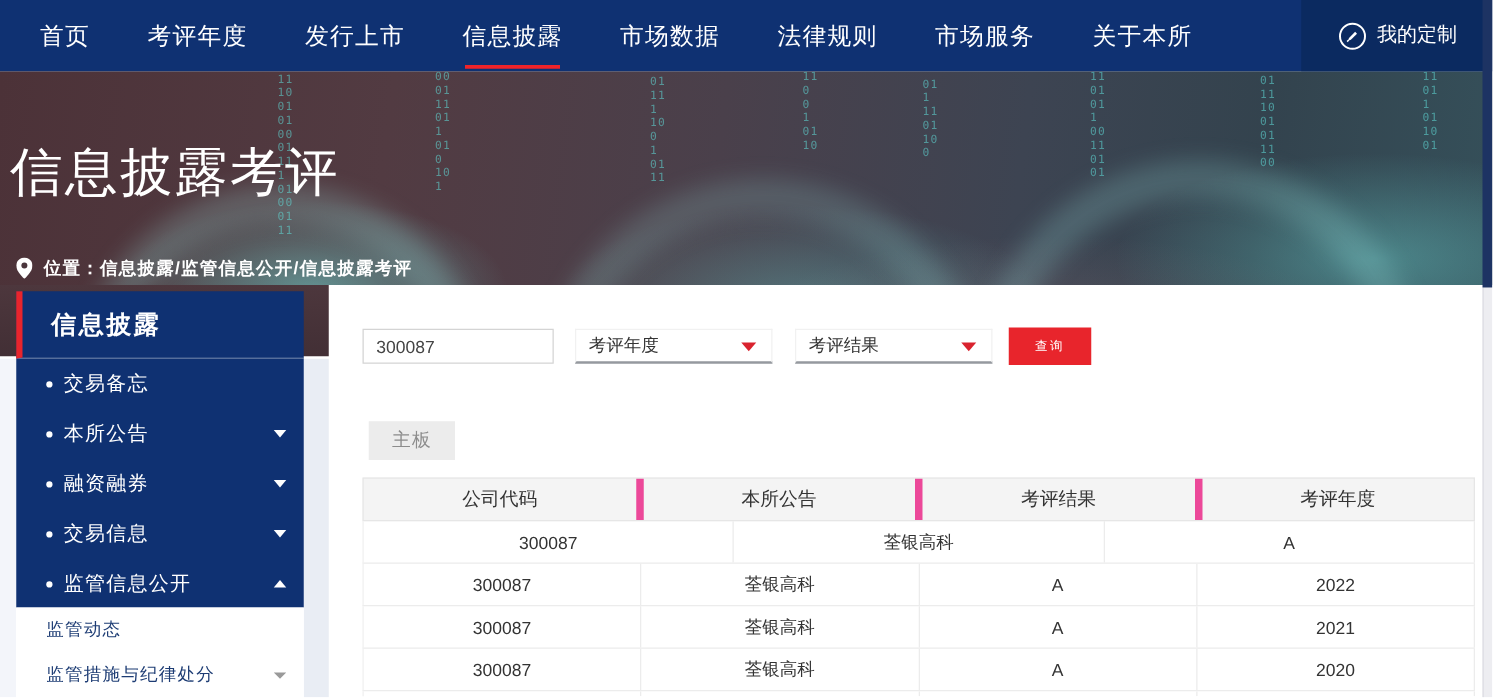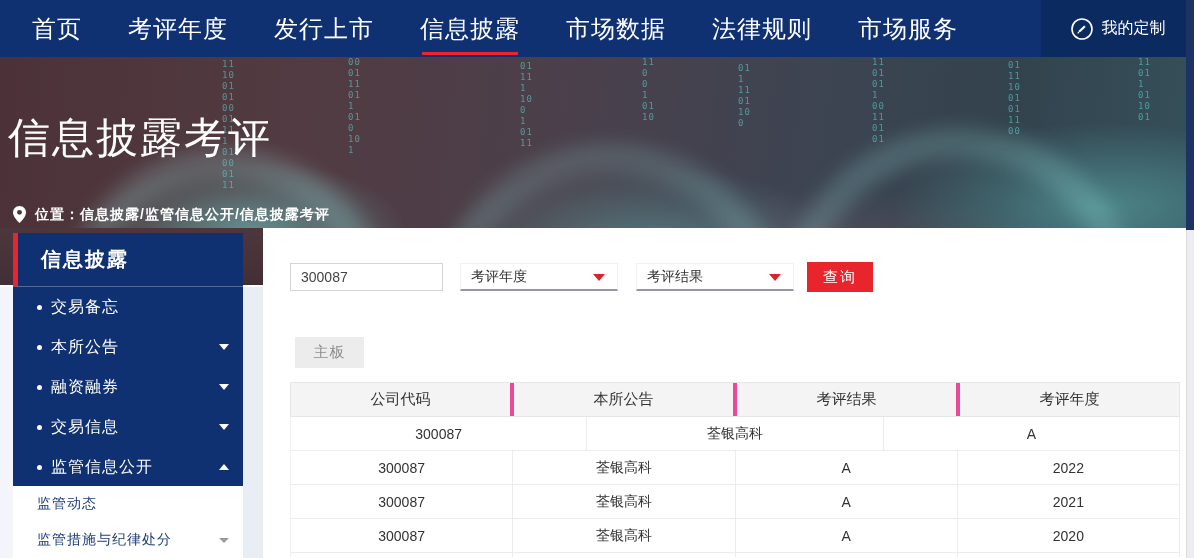--- a/index.html
+++ b/index.html
@@ -4,21 +4,21 @@
 <style>
   * { margin:0; padding:0; box-sizing:border-box; }
   html,body { background:#fff; }
   body { font-family:"Liberation Sans","DejaVu Sans",sans-serif; }
   .screen { position:relative; width:1194px; height:558px; overflow:hidden; background:#fff; }
 
   
   .topnav { position:absolute; left:0; top:0; width:1194px; height:57px; background:#0f3172; z-index:30; }
   .topnav .nav-items { display:flex; align-items:stretch; height:57px; padding-left:32px; }
   .nav-item { position:relative; display:flex; align-items:center; margin-right:46px; color:#fff;
-              font-size:24px; letter-spacing:1px; cursor:pointer; white-space:nowrap; }
+              font-size:19px; letter-spacing:1px; cursor:pointer; white-space:nowrap; }
   .nav-item.active::after { content:""; position:absolute; left:2px; right:2px; bottom:2px; height:3px; background:#ef2329; }
   .my-custom { position:absolute; right:0; top:0; width:153px; height:57px; background:#0b2a60;
                display:flex; align-items:center; justify-content:center; gap:8px; color:#fff; font-size:16px; cursor:pointer; }
 
   
   .hero { position:absolute; left:0; top:57px; width:1194px; height:171px; overflow:hidden;
           background:linear-gradient(97deg,#4c3238 0%,#523b42 26%,#4a404b 48%,#3d4452 68%,#33434e 84%,#35505a 100%); }
   .hero-glow { position:absolute; inset:0;
           background:
             radial-gradient(ellipse 240px 110px at 250px 175px, rgba(115,230,224,0.50), transparent 65%),
@@ -67,34 +67,34 @@
   
   .code-input { position:absolute; left:290px; top:263px; width:153px; height:28px; border:1px solid #d4d4d4;
                 padding:0 10px; font-size:14px; color:#444; outline:none; background:#fff;
                 font-family:"Liberation Sans","DejaVu Sans",sans-serif; }
   .select-box { position:absolute; top:263px; width:158px; height:28px; background:#fff; cursor:pointer;
                 border:1px solid #f1f1f1; border-bottom:2px solid #95999f; display:flex; align-items:center;
                 padding-left:10px; font-size:14px; color:#333; }
   .select-box.year { left:460px; }
   .select-box.result { left:636px; }
   .query-btn { position:absolute; left:807px; top:262px; width:66px; height:30px; background:#e8252c; color:#fff;
-               border:none; font-size:15px; cursor:pointer; letter-spacing:2px;
+               border:none; font-size:10px; cursor:pointer; letter-spacing:2px;
                font-family:Liberation Mono, monospace; }
 
   
   .tab-main { position:absolute; left:295px; top:337px; width:69px; height:31px; background:#ececec; color:#8c8c8c;
               display:flex; align-items:center; justify-content:center; font-size:15px; cursor:pointer; letter-spacing:1px; }
   .tab-chinext { position:absolute; left:369px; top:318px; width:90px; height:50px; background:#e8252c; color:#fff;
               display:flex; align-items:center; justify-content:center; font-size:15px; cursor:pointer; letter-spacing:1px; }
 
   
   .etable { position:absolute; left:290px; top:382px; width:890px; color:#333; }
   .t-head { display:flex; height:35px; background:#f4f4f4; border:1px solid #e6e6e6; }
   .t-head .cell { flex:1; display:flex; align-items:center; justify-content:center; font-size:15px;
-                  border-right:4px solid #ec4899; }
+                  border-right:6px solid #ec4899; }
   .t-head .cell:last-child { border-right:none; }
   .t-row { display:flex; height:34px; border-bottom:1px solid #ececec; border-left:1px solid #f0f0f0; }
   .t-row .cell { flex:1; display:flex; align-items:center; justify-content:center; font-size:14px;
                  border-right:1px solid #ececec; }
   .t-row.partial { height:4px; border-bottom:none; overflow:hidden; }
 
   
   .scrollbar { position:absolute; right:0; top:0; width:8px; height:558px; z-index:40; }
   .scroll-track { position:absolute; left:0; top:230px; width:8px; height:328px; background:#ededf1; border-left:1px solid #dcdce2; }
   .scroll-thumb { position:absolute; left:0; top:0; width:8px; height:230px; background:#1d3363; }
@@ -106,20 +106,21 @@
 
   <div class="topnav">
     <div class="nav-items">
       <div class="nav-item">首页</div>
       <div class="nav-item">考评年度</div>
       <div class="nav-item">发行上市</div>
       <div class="nav-item active">信息披露</div>
       <div class="nav-item">市场数据</div>
       <div class="nav-item">法律规则</div>
       <div class="nav-item">市场服务</div>
+      <div class="nav-item">关于本所</div>
     </div>
     <div class="my-custom">
       <span style="display:flex;">
         <svg width="24" height="24" viewBox="0 0 24 24">
           <circle cx="12" cy="12" r="10" fill="none" stroke="#fff" stroke-width="1.6"></circle>
           <path d="M8.4 15.6 L9.2 13.3 L14.1 8.4 L15.6 9.9 L10.7 14.8 Z" fill="#fff"></path>
           <line x1="7.7" y1="16.3" x2="9.0" y2="15.0" stroke="#fff" stroke-width="1.2"></line>
         </svg>
       </span>
       <span>我的定制</span>

